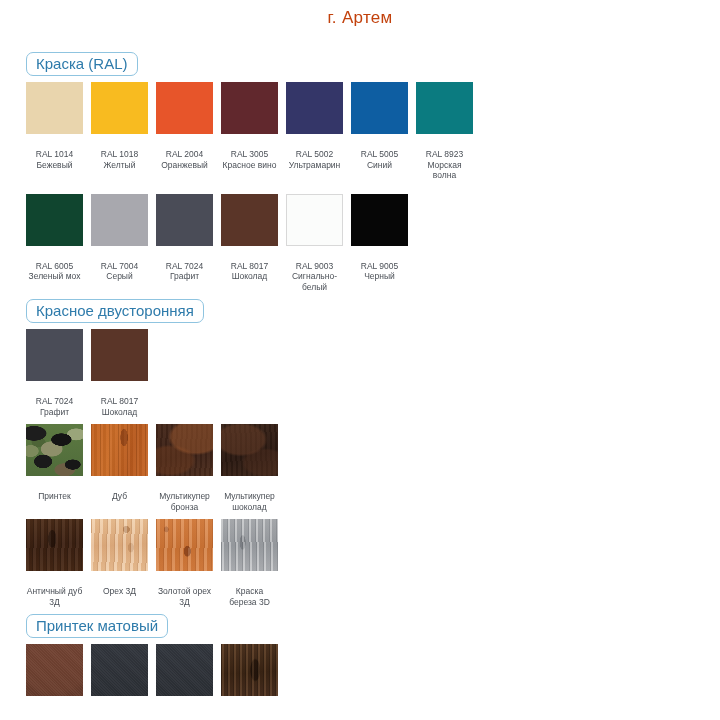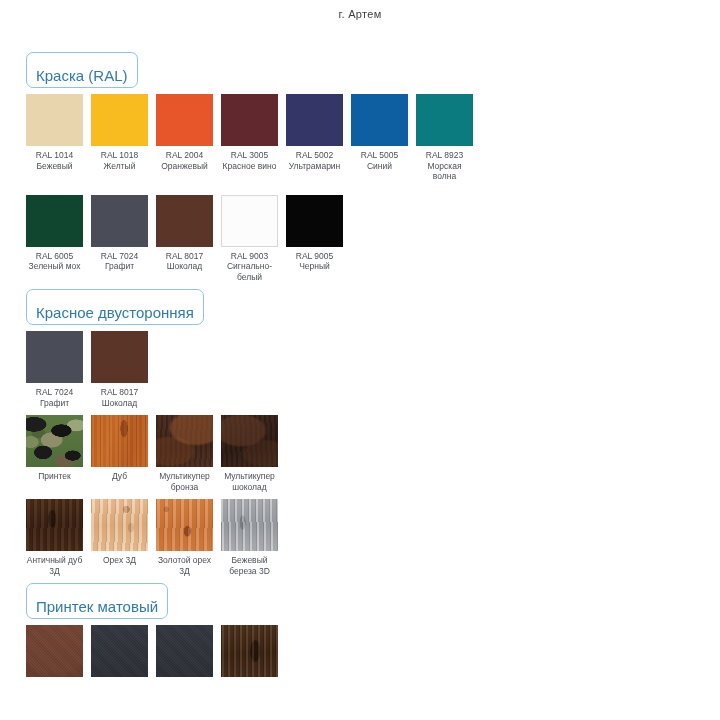--- a/index.html
+++ b/index.html
@@ -20,41 +20,41 @@
     background: #ffffff;
   }
 
   
   .page-title {
     position: absolute;
     top: 8px;
     left: 0;
     width: 720px;
     text-align: center;
-    font-size: 11px;
-    color: #404040;
+    font-size: 17px;
+    color: #c2410c;
     letter-spacing: 0.3px;
   }
 
   
   .content {
     position: absolute;
     top: 52px;
     left: 0;
     width: 720px;
   }
 
   
   .section { position: relative; }
 
   .section-header {
     display: inline-block;
     border: 1px solid #8fc4e0;
     border-radius: 7px;
-    padding: 14px 9px 3px 9px;
+    padding: 2px 9px 3px 9px;
     margin-left: 26px;
     color: #2e7bab;
     font-size: 15px;
     line-height: 17px;
     background: #ffffff;
     white-space: nowrap;
   }
 
   
   .swatch-row {
@@ -63,20 +63,21 @@
     margin-top: 6px;
     align-items: flex-start;
   }
 
   .swatch-cell {
     width: 57px;
     margin-right: 8px;
     display: flex;
     flex-direction: column;
     align-items: stretch;
+    gap: 11px;
   }
 
   .swatch-chip {
     width: 57px;
     height: 52px;
     background-size: cover;
     background-position: center;
   }
 
   .swatch-chip.bordered {
@@ -141,20 +142,25 @@
             <div class="swatch-label">RAL 8923
 Морская волна</div>
           </div>
         </div><div class="row-spacer"></div><div class="swatch-row">
           <div class="swatch-cell">
             <div class="swatch-chip" style="background: rgb(16, 69, 47);"></div>
             <div class="swatch-label">RAL 6005
 Зеленый мох</div>
           </div>
           <div class="swatch-cell">
+            <div class="swatch-chip" style="background: rgb(168, 168, 174);"></div>
+            <div class="swatch-label">RAL 7004
+Серый</div>
+          </div>
+          <div class="swatch-cell">
             <div class="swatch-chip" style="background: rgb(74, 76, 87);"></div>
             <div class="swatch-label">RAL 7024
 Графит</div>
           </div>
           <div class="swatch-cell">
             <div class="swatch-chip" style="background: rgb(90, 53, 40);"></div>
             <div class="swatch-label">RAL 8017
 Шоколад</div>
           </div>
           <div class="swatch-cell">
@@ -206,21 +212,21 @@
           <div class="swatch-cell">
             <div class="swatch-chip" style="background: repeating-linear-gradient(92deg, rgba(150, 95, 55, 0.3) 0px, rgba(150, 95, 55, 0.3) 1px, rgba(255, 255, 255, 0.25) 1px, rgba(255, 255, 255, 0.25) 4px, rgba(170, 110, 65, 0.16) 4px, rgba(170, 110, 65, 0.16) 8px), radial-gradient(6px 6px at 62% 20%, rgba(150, 95, 50, 0.55) 0px, rgba(150, 95, 50, 0.55) 55%, transparent 62%), radial-gradient(5px 8px at 70% 55%, rgba(160, 105, 60, 0.35) 0px, rgba(160, 105, 60, 0.35) 55%, transparent 64%), linear-gradient(178deg, rgb(239, 199, 155) 0%, rgb(226, 177, 131) 50%, rgb(238, 197, 154) 100%);"></div>
             <div class="swatch-label">Орех 3Д</div>
           </div>
           <div class="swatch-cell">
             <div class="swatch-chip" style="background: repeating-linear-gradient(91deg, rgba(120, 55, 20, 0.26) 0px, rgba(120, 55, 20, 0.26) 1px, rgba(255, 255, 255, 0.16) 1px, rgba(255, 255, 255, 0.16) 4px, rgba(140, 70, 28, 0.14) 4px, rgba(140, 70, 28, 0.14) 8px), radial-gradient(6px 9px at 55% 62%, rgba(120, 52, 18, 0.7) 0px, rgba(120, 52, 18, 0.7) 55%, transparent 63%), radial-gradient(4px 5px at 18% 20%, rgba(130, 60, 22, 0.45) 0px, rgba(130, 60, 22, 0.45) 55%, transparent 64%), linear-gradient(176deg, rgb(221, 134, 70) 0%, rgb(207, 118, 54) 55%, rgb(217, 128, 64) 100%);"></div>
             <div class="swatch-label">Золотой орех 3Д</div>
           </div>
           <div class="swatch-cell">
             <div class="swatch-chip" style="background: repeating-linear-gradient(89deg, rgba(70, 75, 82, 0.3) 0px, rgba(70, 75, 82, 0.3) 1px, rgba(255, 255, 255, 0.3) 1px, rgba(255, 255, 255, 0.3) 3px, rgba(90, 95, 102, 0.16) 3px, rgba(90, 95, 102, 0.16) 7px), radial-gradient(5px 12px at 38% 45%, rgba(70, 74, 80, 0.35) 0px, rgba(70, 74, 80, 0.35) 55%, transparent 65%), linear-gradient(179deg, rgb(179, 181, 184) 0%, rgb(159, 162, 166) 50%, rgb(183, 185, 188) 100%);"></div>
-            <div class="swatch-label">Бежевый береза 3D</div>
+            <div class="swatch-label">Краска береза 3D</div>
           </div>
         </div></div>
       <div class="section"><div class="section-header">Принтек матовый</div><div class="swatch-row">
           <div class="swatch-cell">
             <div class="swatch-chip" style="background: repeating-linear-gradient(45deg, rgba(255, 255, 255, 0.035) 0px, rgba(255, 255, 255, 0.035) 1px, rgba(0, 0, 0, 0.035) 1px, rgba(0, 0, 0, 0.035) 2px), radial-gradient(50px 40px at 50% 45%, rgba(130, 78, 58, 0.2) 0px, rgba(130, 78, 58, 0.2) 60%, transparent 75%), linear-gradient(rgb(111, 64, 49) 0%, rgb(100, 58, 43) 100%);"></div>
           </div>
           <div class="swatch-cell">
             <div class="swatch-chip" style="background: repeating-linear-gradient(45deg, rgba(255, 255, 255, 0.03) 0px, rgba(255, 255, 255, 0.03) 1px, rgba(0, 0, 0, 0.05) 1px, rgba(0, 0, 0, 0.05) 2px), linear-gradient(rgb(51, 55, 62) 0%, rgb(43, 47, 53) 100%);"></div>
           </div>
           <div class="swatch-cell">

